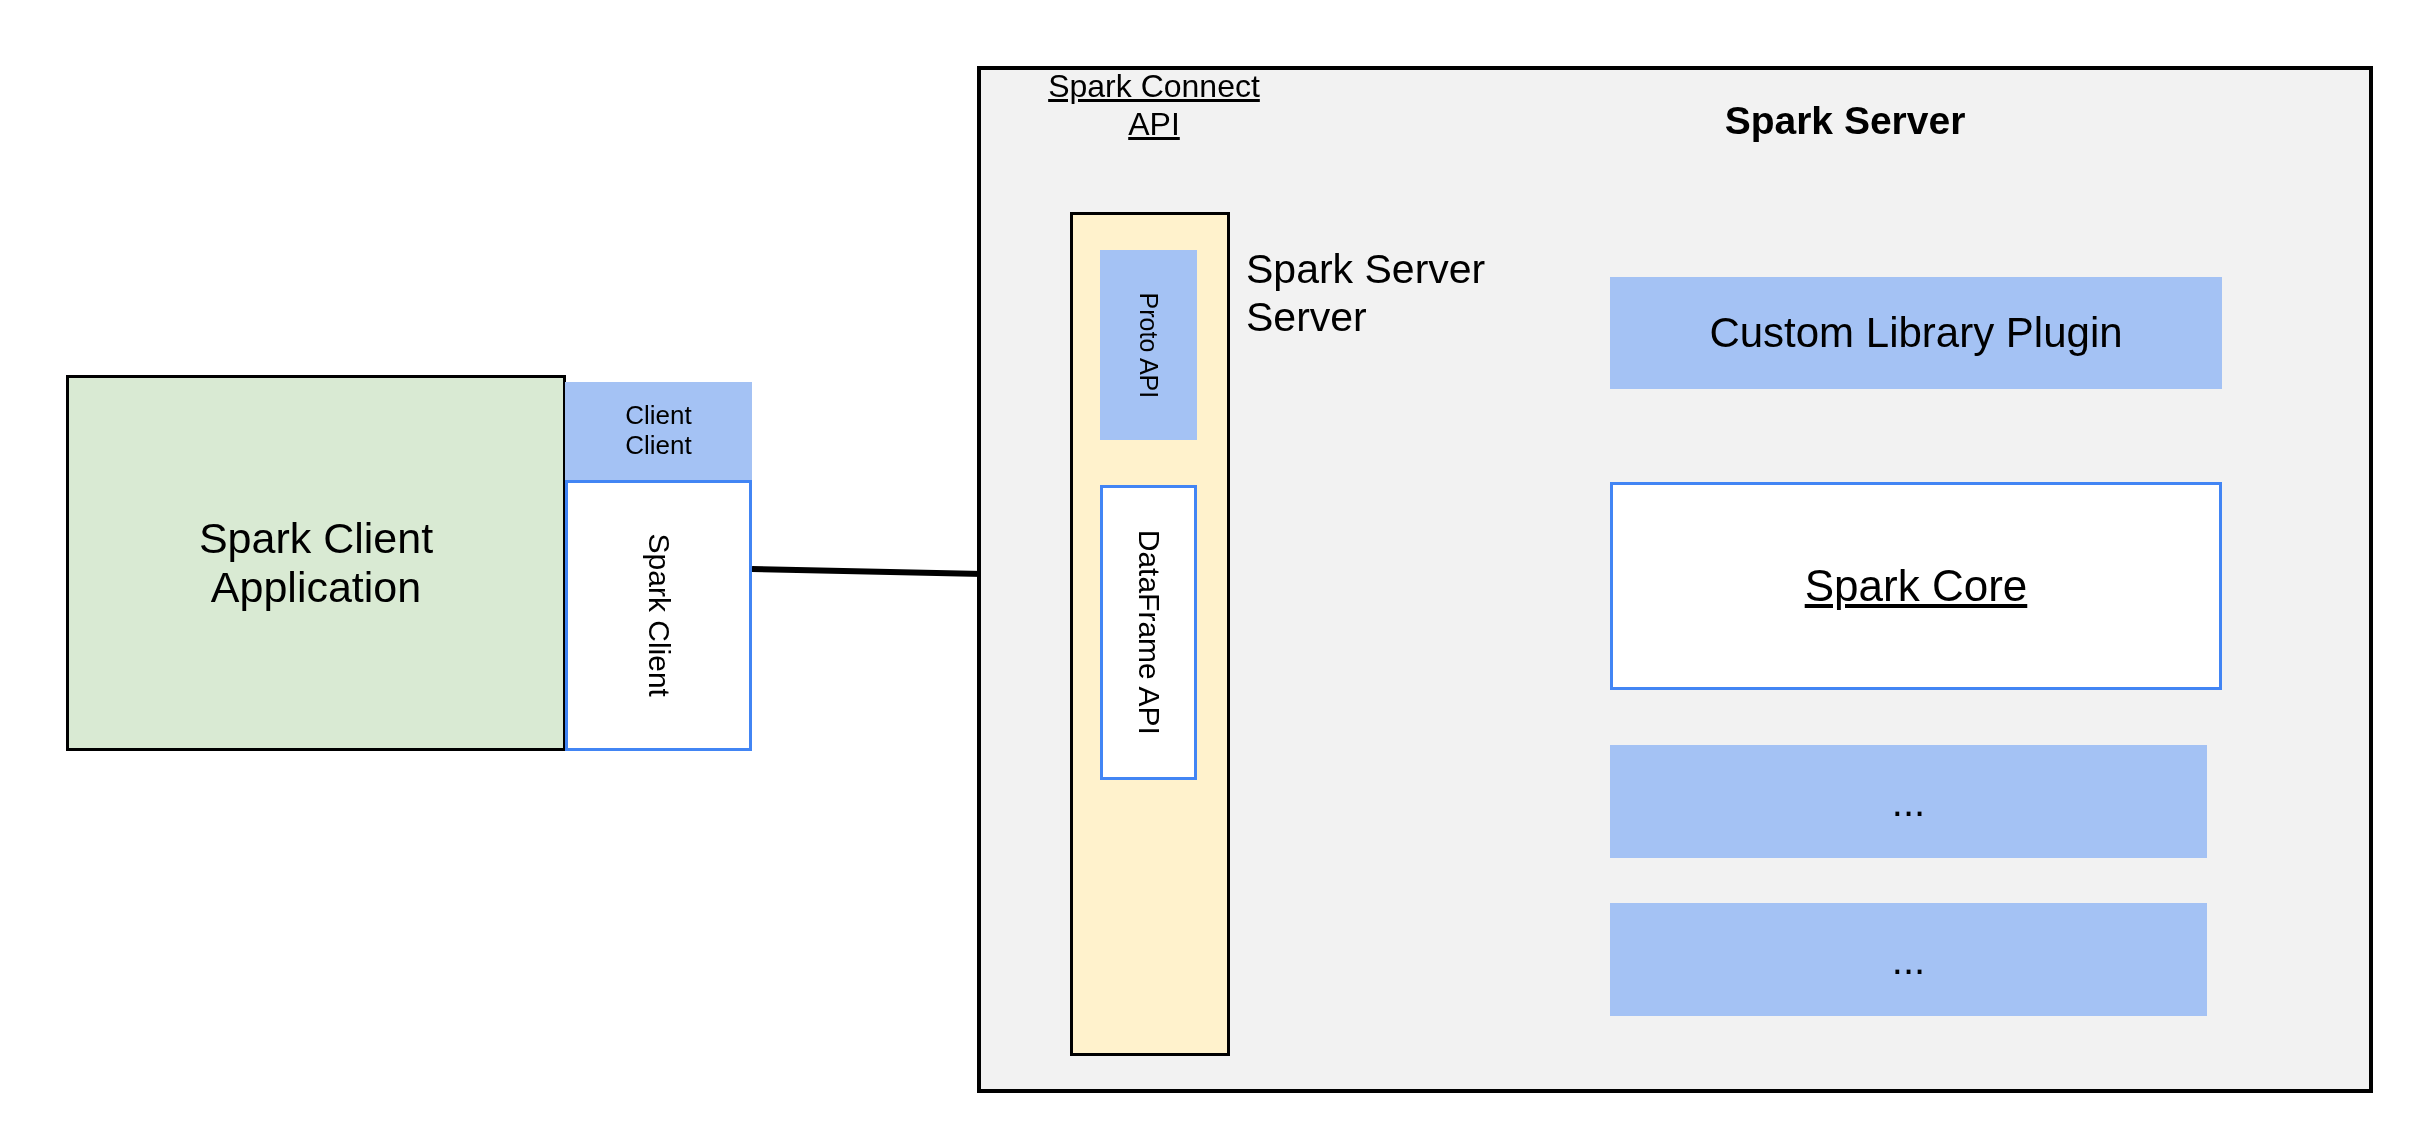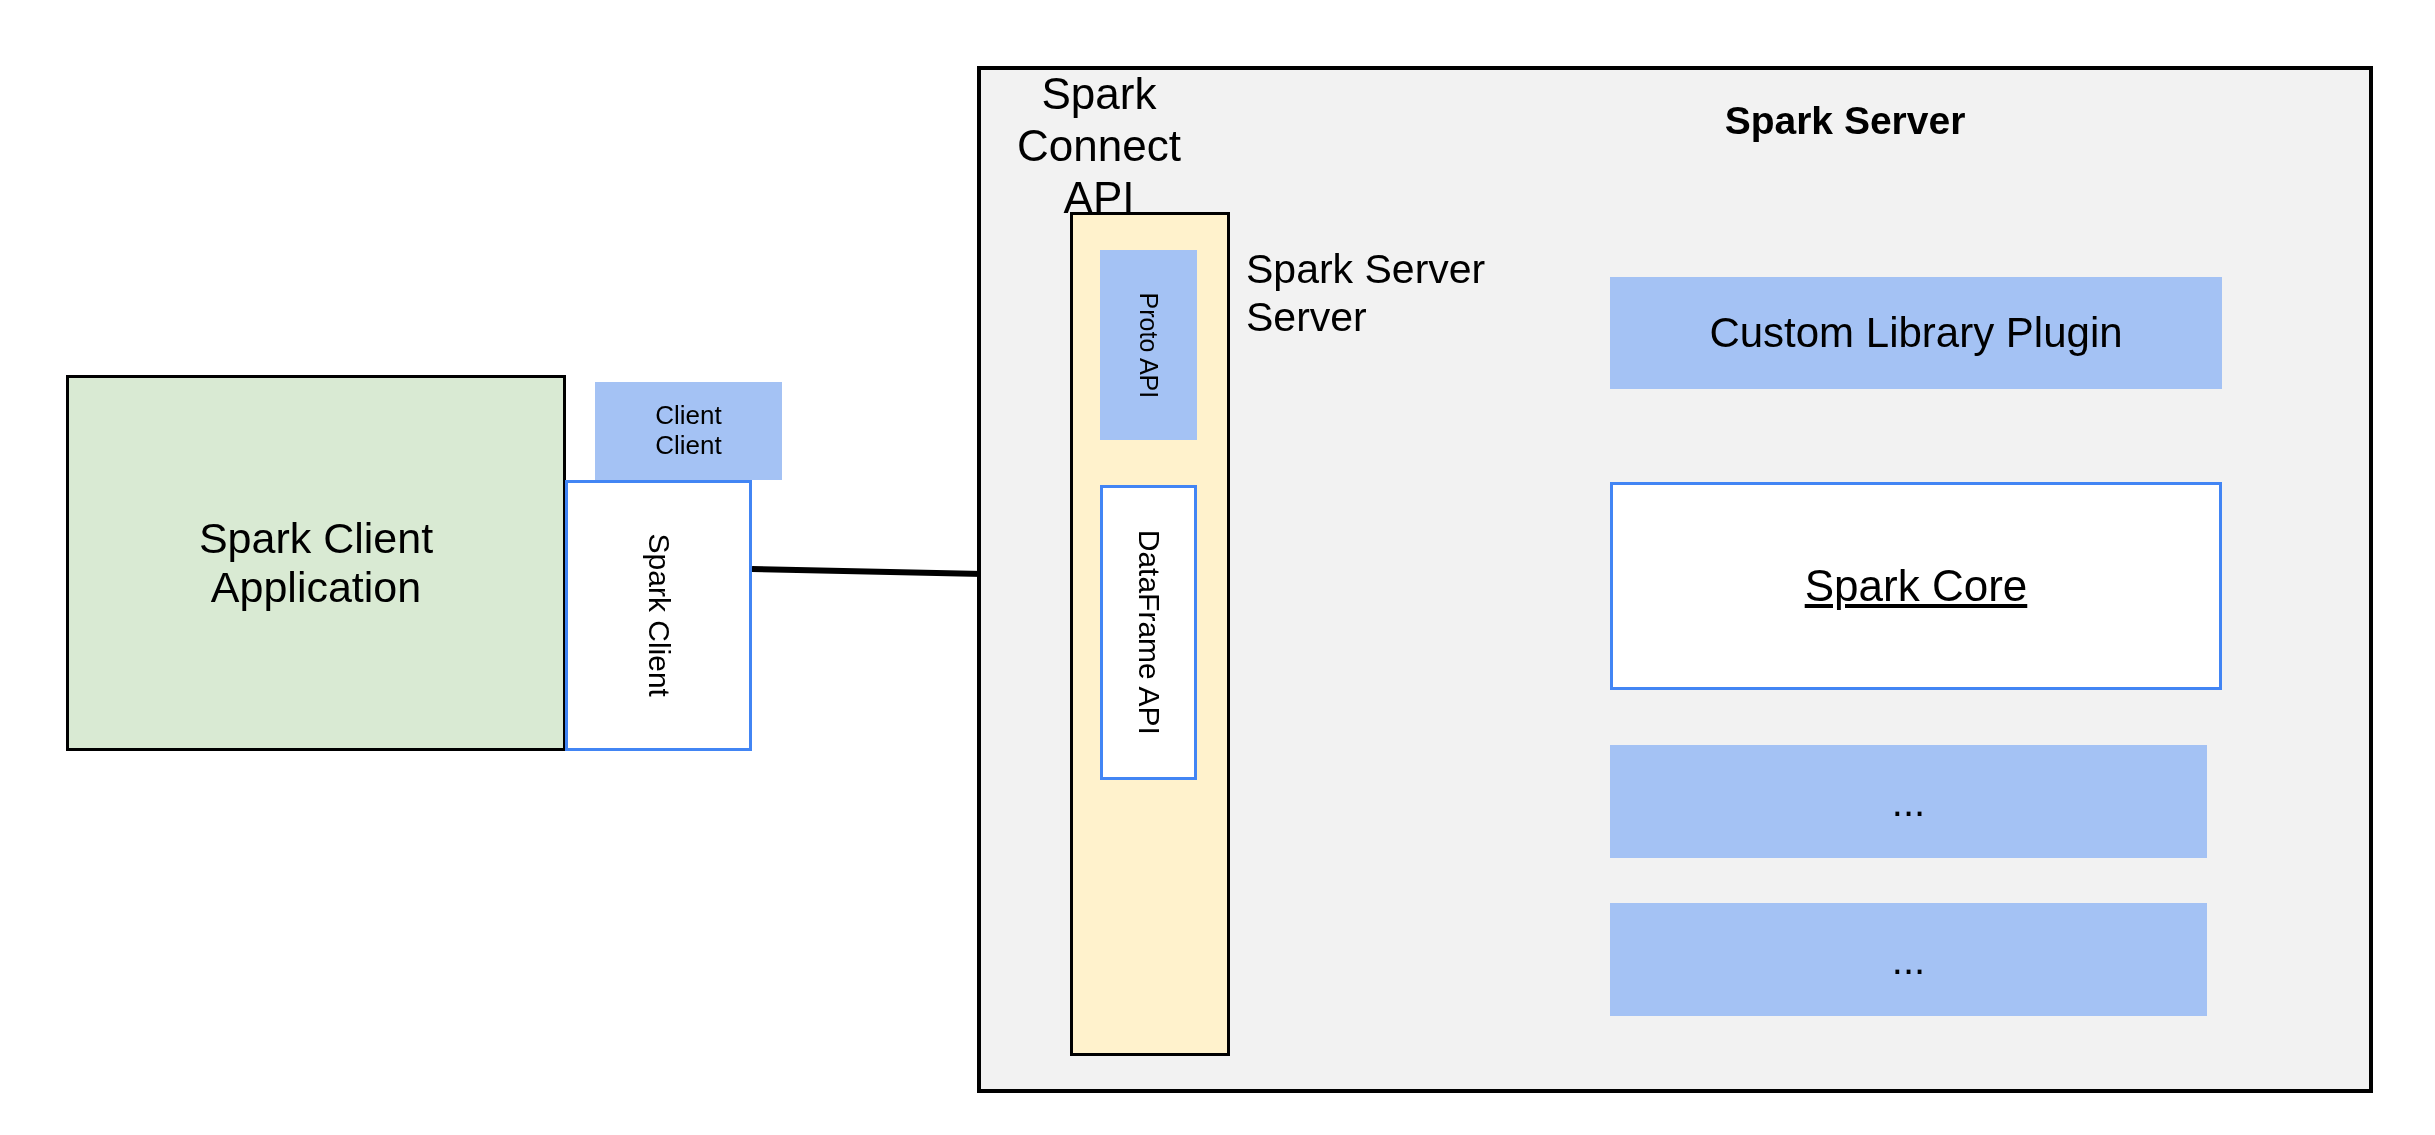--- a/index.html
+++ b/index.html
@@ -37,21 +37,21 @@
     left: 66px;
     top: 375px;
     width: 500px;
     height: 376px;
     background: #d9ead3;
     border: 3px solid #000000;
     font-size: 43px;
   }
 
   .client-package {
-    left: 595px;
+    left: 565px;
     top: 382px;
     width: 187px;
     height: 98px;
     background: #a4c2f4;
     border: 1px solid #a4c2f4;
     font-size: 26px;
   }
 
   .spark-client {
     left: 565px;
@@ -80,24 +80,25 @@
   }
 
   .label {
     position: absolute;
     color: #000000;
     text-align: center;
     line-height: 1.18;
   }
 
   .label-connect-api {
-    left: 954px;
+    left: 1009px;
     top: 68px;
     width: 290px;
-    font-size: 44px;
+    font-size: 32px;
+    text-decoration: underline;
   }
 
   .label-spark-server {
     left: 1685px;
     top: 98px;
     width: 320px;
     font-size: 39px;
     font-weight: bold;
   }
 

